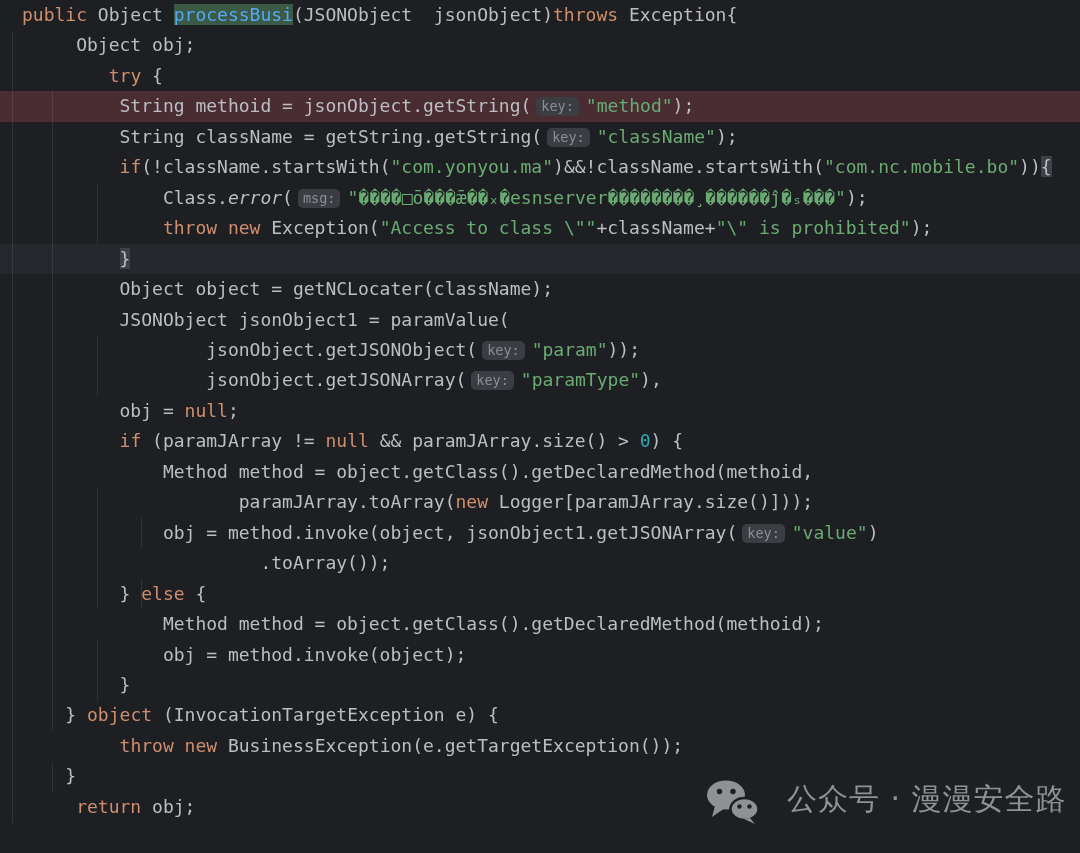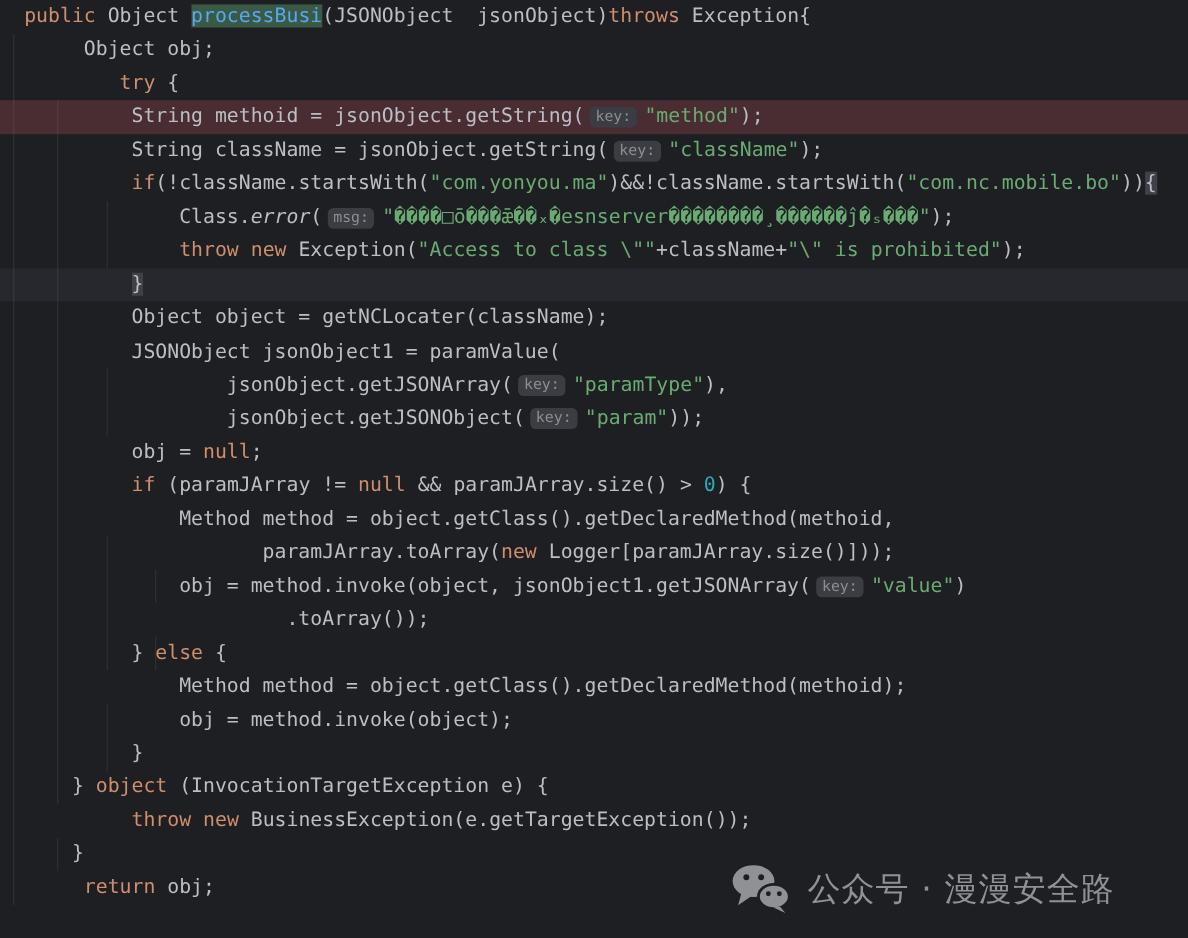--- a/index.html
+++ b/index.html
@@ -31,45 +31,45 @@
   .it{color:var(--fg);font-style:italic;}
   .br{background:var(--brace);}
   .hint{
     display:inline-block;background:var(--hintbg);color:var(--hintfg);
     font-size:13.5px;line-height:19px;padding:0 5px;border-radius:5px;
     margin:0 7px 0 5px;vertical-align:1px;text-align:center;
   }
   .guides{position:absolute;inset:0;pointer-events:none;}
   .guide{position:absolute;width:1px;background:var(--guide);}
   .watermark{
-    position:absolute;left:665px;top:779px;height:58px;
-    display:flex;align-items:center;gap:15px;
+    position:absolute;left:706px;top:779px;height:58px;
+    display:flex;align-items:flex-start;gap:27px;
     color:var(--wm);font-size:30px;letter-spacing:1px;
     font-family:"DejaVu Sans","Liberation Sans",sans-serif;
   }
   .wechat{flex:0 0 auto;}
 </style>
 </head>
 <body>
 
 <div class="editor">
   <div class="lines">
       <div class="line"><span class="k">public </span><span class="d">Object </span><span class="fn sel">processBusi</span><span class="d">(JSONObject  jsonObject)</span><span class="k">throws</span><span class="d"> Exception{</span></div>
       <div class="line"><span class="d">     Object obj;</span></div>
       <div class="line"><span class="d">        </span><span class="k">try</span><span class="d"> {</span></div>
       <div class="line breakpoint"><span class="d">         String methoid = jsonObject.getString(</span><span class="hint">key:</span><span class="s">"method"</span><span class="d">);</span></div>
-      <div class="line"><span class="d">         String className = jsonObject.getString(</span><span class="hint">key:</span><span class="s">"className"</span><span class="d">);</span></div>
+      <div class="line"><span class="d">         String className = getString.getString(</span><span class="hint">key:</span><span class="s">"className"</span><span class="d">);</span></div>
       <div class="line"><span class="d">         </span><span class="k">if</span><span class="d">(!className.startsWith(</span><span class="s">"com.yonyou.ma"</span><span class="d">)&amp;&amp;!className.startsWith(</span><span class="s">"com.nc.mobile.bo"</span><span class="d">))</span><span class="br">{</span></div>
       <div class="line"><span class="d">             Class.</span><span class="it">error</span><span class="d">(</span><span class="hint">msg:</span><span class="s">"����□ō���ǣ��ₓ�esnserver��������¸������ĵ�ₛ���"</span><span class="d">);</span></div>
       <div class="line"><span class="d">             </span><span class="k">throw</span><span class="d"> </span><span class="k">new</span><span class="d"> Exception(</span><span class="s">"Access to class \""</span><span class="d">+className+</span><span class="s">"\" is prohibited"</span><span class="d">);</span></div>
       <div class="line caret"><span class="d">         </span><span class="br">}</span></div>
       <div class="line"><span class="d">         Object object = getNCLocater(className);</span></div>
       <div class="line"><span class="d">         JSONObject jsonObject1 = paramValue(</span></div>
+      <div class="line"><span class="d">                 jsonObject.getJSONObject(</span><span class="hint">key:</span><span class="s">"param"</span><span class="d">));</span></div>
       <div class="line"><span class="d">                 jsonObject.getJSONArray(</span><span class="hint">key:</span><span class="s">"paramType"</span><span class="d">),</span></div>
-      <div class="line"><span class="d">                 jsonObject.getJSONObject(</span><span class="hint">key:</span><span class="s">"param"</span><span class="d">));</span></div>
       <div class="line"><span class="d">         obj = </span><span class="k">null</span><span class="d">;</span></div>
       <div class="line"><span class="d">         </span><span class="k">if</span><span class="d"> (paramJArray != </span><span class="k">null</span><span class="d"> &amp;&amp; paramJArray.size() &gt; </span><span class="n">0</span><span class="d">) {</span></div>
       <div class="line"><span class="d">             Method method = object.getClass().getDeclaredMethod(methoid,</span></div>
       <div class="line"><span class="d">                    paramJArray.toArray(</span><span class="k">new</span><span class="d"> Logger[paramJArray.size()]));</span></div>
       <div class="line"><span class="d">             obj = method.invoke(object, jsonObject1.getJSONArray(</span><span class="hint">key:</span><span class="s">"value"</span><span class="d">)</span></div>
       <div class="line"><span class="d">                      .toArray());</span></div>
       <div class="line"><span class="d">         } </span><span class="k">else</span><span class="d"> {</span></div>
       <div class="line"><span class="d">             Method method = object.getClass().getDeclaredMethod(methoid);</span></div>
       <div class="line"><span class="d">             obj = method.invoke(object);</span></div>
       <div class="line"><span class="d">         }</span></div>

